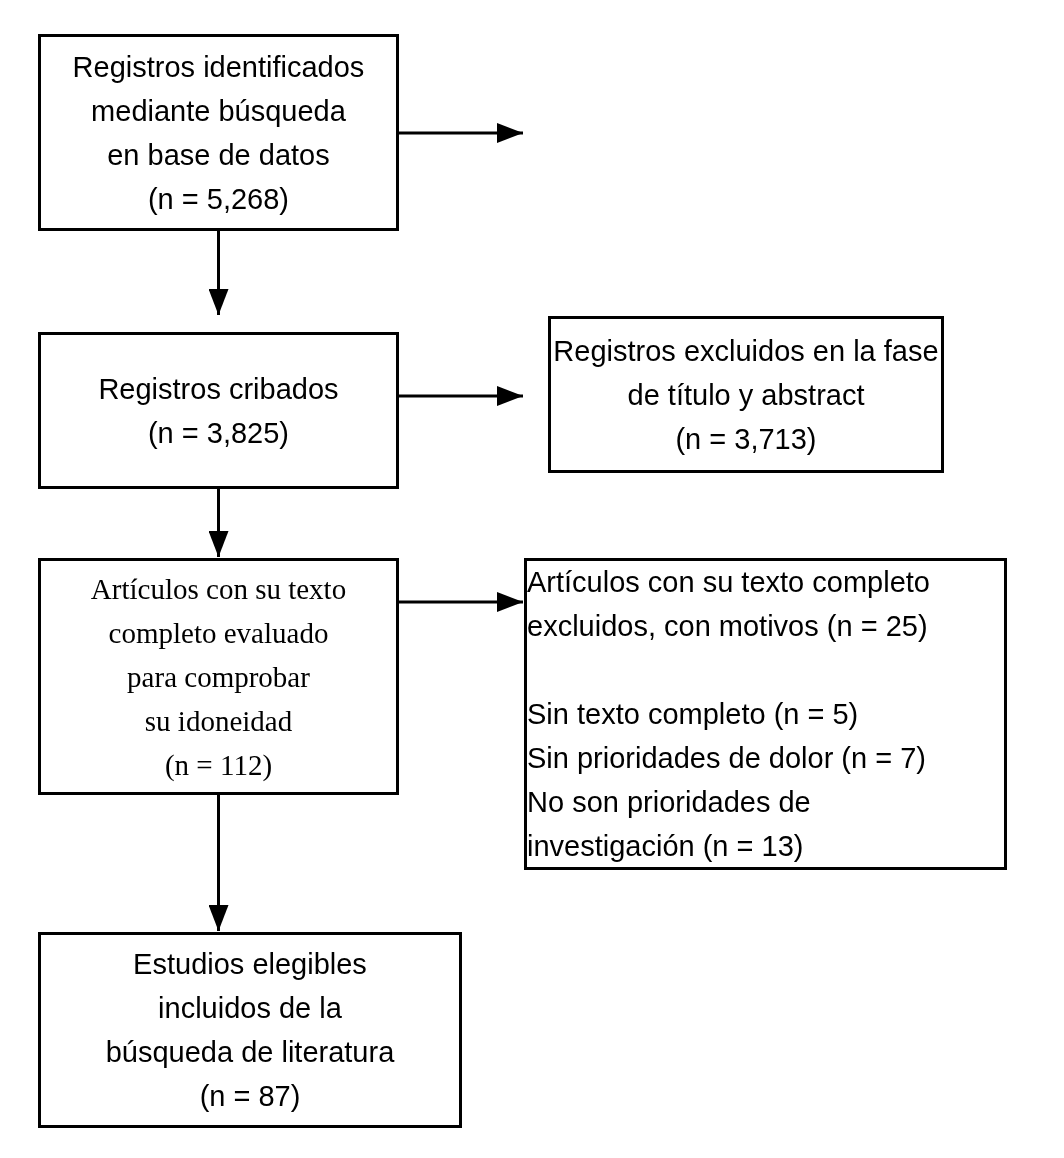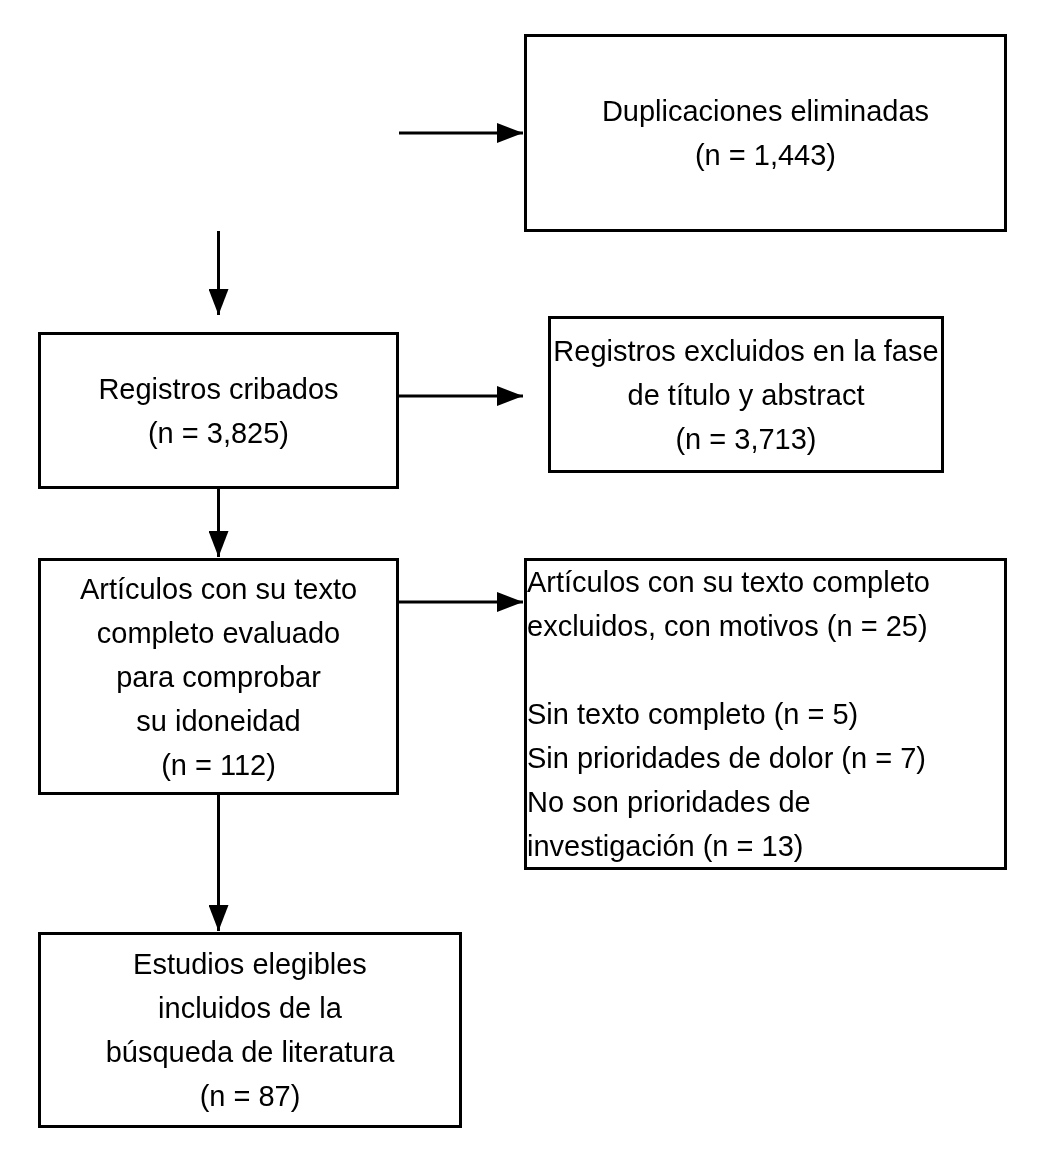--- a/index.html
+++ b/index.html
@@ -33,21 +33,21 @@
   }
   .box-text.left {
     text-align: left;
     padding-right: 8px;
   }
   
   .b1 { left: 38px;  top: 34px;  width: 361px; height: 197px; }
   .b2 { left: 524px; top: 34px;  width: 483px; height: 198px; }
   .b3 { left: 38px;  top: 316px; width: 361px; height: 157px; margin-top: 16px; }
   .b4 { left: 548px; top: 316px; width: 396px; height: 157px; }
-  .b5 { left: 38px;  top: 558px; width: 361px; height: 237px; }
+  .b5 { left: 38px;  top: 558px; width: 361px; height: 237px; font-family: Liberation Serif, serif; }
   .b6 { left: 524px; top: 558px; width: 483px; height: 312px; }
   .b7 { left: 38px;  top: 932px; width: 424px; height: 196px; }
   .arrows {
     position: absolute;
     left: 0;
     top: 0;
     width: 1064px;
     height: 1158px;
     pointer-events: none;
   }
@@ -71,25 +71,27 @@
       </marker>
     </defs>
     <line x1="399" y1="133" x2="523" y2="133" marker-end="url(#arrowhead)"></line>
     <line x1="218.5" y1="231" x2="218.5" y2="315" marker-end="url(#arrowhead)"></line>
     <line x1="399" y1="396" x2="523" y2="396" marker-end="url(#arrowhead)"></line>
     <line x1="218.5" y1="473" x2="218.5" y2="557" marker-end="url(#arrowhead)"></line>
     <line x1="399" y1="602" x2="523" y2="602" marker-end="url(#arrowhead)"></line>
     <line x1="218.5" y1="795" x2="218.5" y2="931" marker-end="url(#arrowhead)"></line>
   </svg>
 
+  <div class="flow-box b1">
+    <div class="box-text">Registros identificados
+mediante búsqueda
+en base de datos
+(n = 5,268)</div>
+  </div>
 
-  <div class="flow-box b2">
-    <div class="box-text">Duplicaciones eliminadas
-(n = 1,443)</div>
-  </div>
 
   <div class="flow-box b3">
     <div class="box-text">Registros cribados
 (n = 3,825)</div>
   </div>
 
   <div class="flow-box b4">
     <div class="box-text">Registros excluidos en la fase
 de título y abstract
 (n = 3,713)</div>

